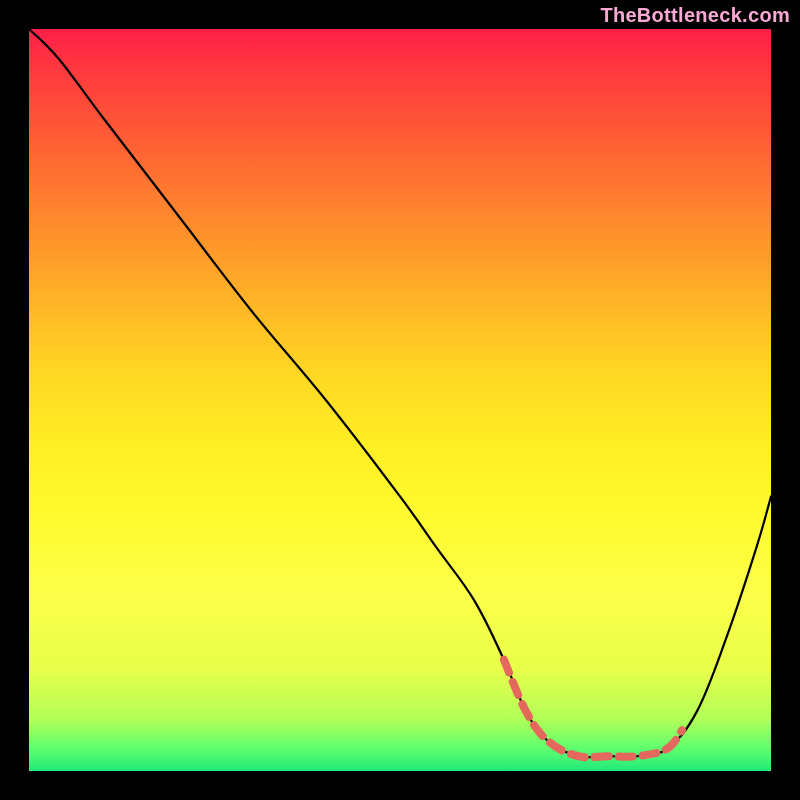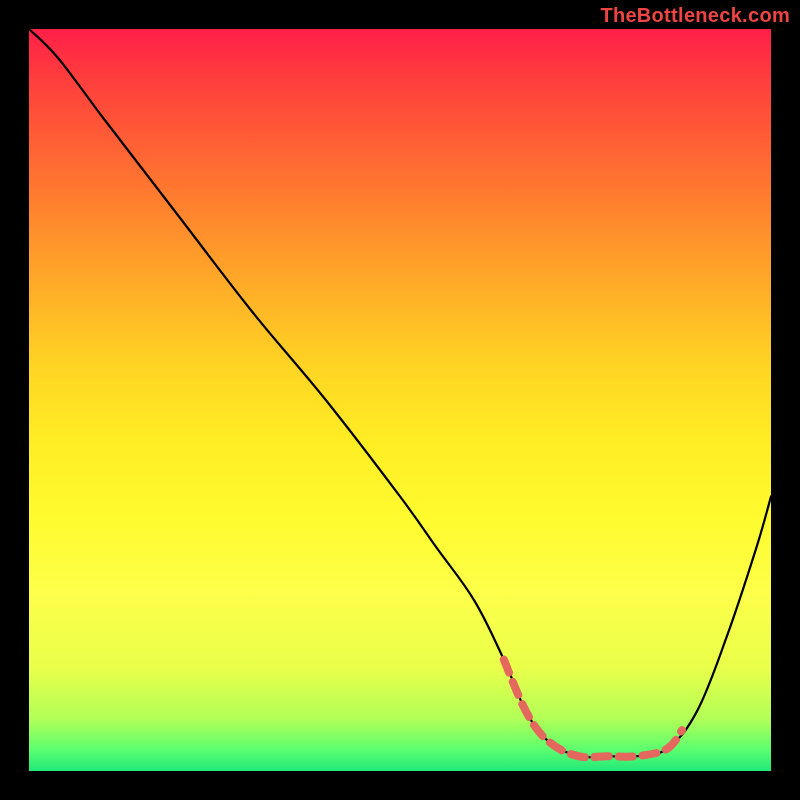--- a/index.html
+++ b/index.html
@@ -14,21 +14,21 @@
   .stage {
     position: relative;
     width: 800px;
     height: 800px;
     background: #000000;
   }
   .watermark {
     position: absolute;
     top: 4px;
     right: 10px;
-    color: #ef4444;
+    color: #f9a8d4;
     font-size: 20px;
     font-weight: 600;
     letter-spacing: 0.3px;
     z-index: 30;
   }
   .plot-frame {
     position: absolute;
     left: 29px;
     top: 29px;
     width: 742px;

